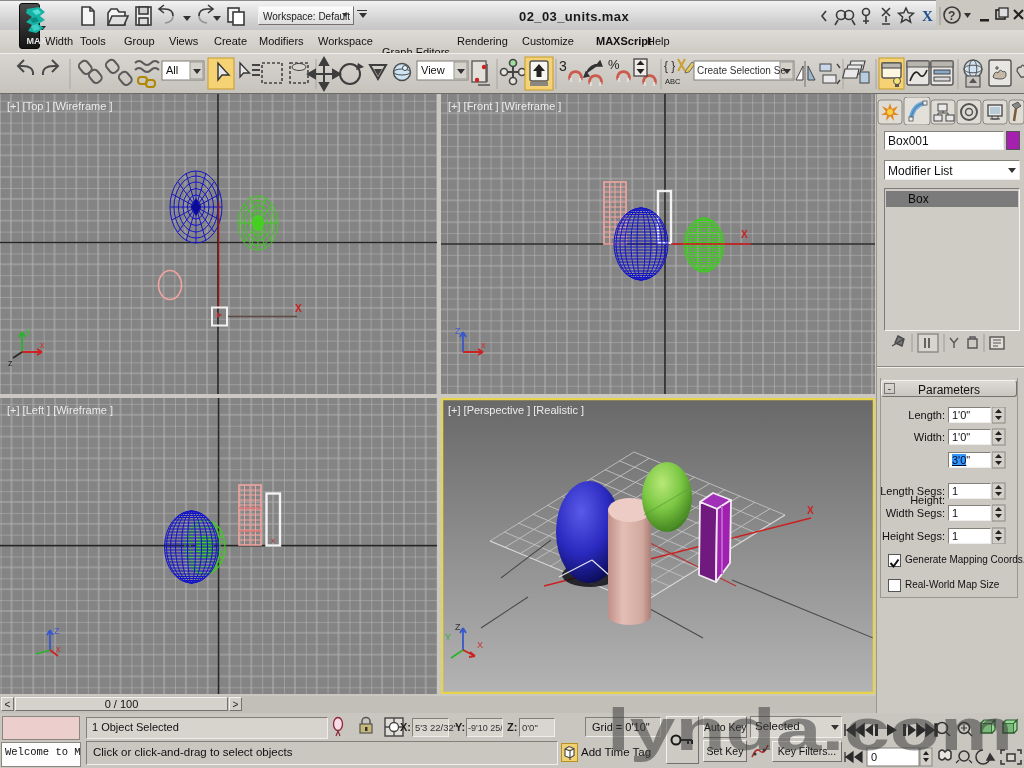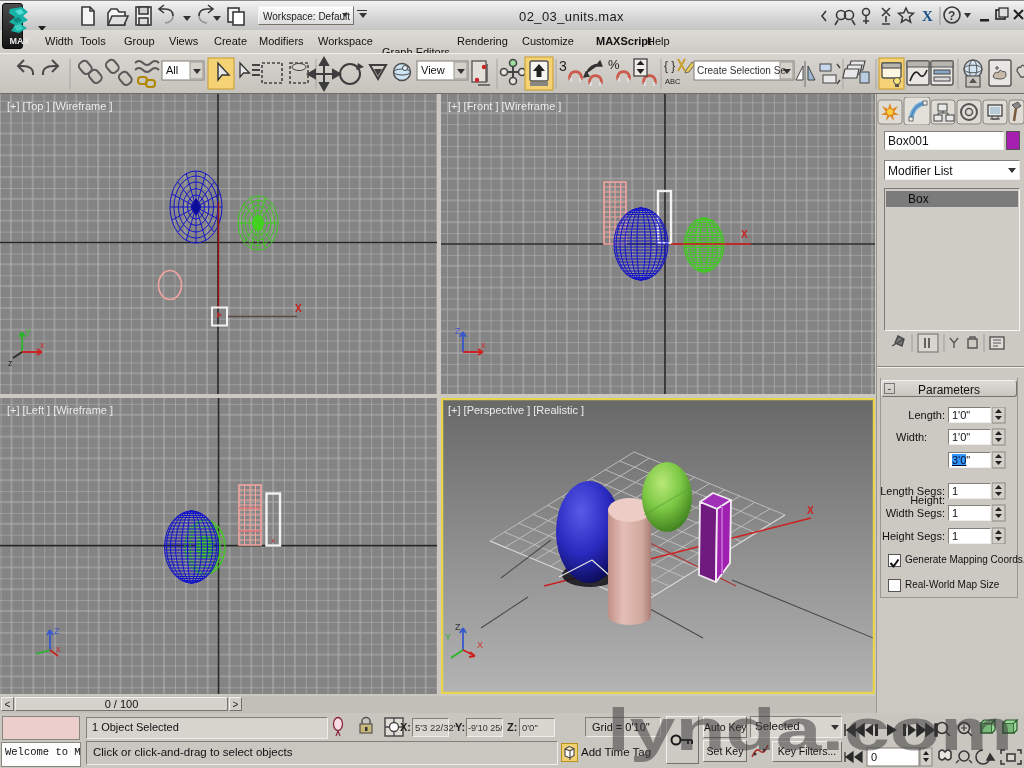--- a/index.html
+++ b/index.html
@@ -5,26 +5,26 @@
 *{box-sizing:border-box;}
 .abs{position:absolute;}
 #root{position:absolute;left:0;top:0;width:1024px;height:768px;}
 .raised{border:1px solid;border-color:#f2f1ef #75726d #75726d #f2f1ef;}
 .field{background:#d7d4ce;border:1px solid;border-color:#828078 #efeeec #efeeec #828078;}
 .white{background:#fff;border:1px solid;border-color:#828078 #efeeec #efeeec #828078;}
 </style></head>
 <body>
 <div id="root">
 
-<div class="abs" id="titlebar" style="left:0;top:0;width:1024px;height:30px;
- background:linear-gradient(#f2f2f2,#d5d5d5 60%,#c4c4c4);border-top:1px solid #8c8c8c;">
+<div class="abs" id="titlebar" style="left:0;top:0;width:936px;height:30px;
+ background:linear-gradient(#f2f2f2,#d5d5d5 60%,#c4c4c4);border-top:1px solid #8c8c8c;font-weight:bold;">
   <div class="abs" style="left:519px;top:8px;font-size:13px;letter-spacing:0.4px;color:#1a1a1a;">02_03_units.max</div>
 </div>
 
-<div class="abs" style="left:2px;top:3px;width:21px;height:46px;z-index:6;background:linear-gradient(#4c4c4c,#141414);border:1px solid #0a0a0a;border-radius:3px;">
+<div class="abs" style="left:19px;top:3px;width:21px;height:46px;z-index:6;background:linear-gradient(#4c4c4c,#141414);border:1px solid #0a0a0a;border-radius:3px;">
   <svg class="abs" style="left:3px;top:2px;" width="27" height="32" viewBox="0 0 27 32">
     <polygon points="4,3 16,1 22,6 17,10 22,14 15,18 21,22 13,27 5,25 9,19 3,16 9,11 3,7" fill="#16b2a5"></polygon>
     <polygon points="9,5 15,3 18,7 13,9" fill="#55e0d5"></polygon>
     <polygon points="7,13 13,11 16,15 10,17" fill="#0d8a80"></polygon>
     <polygon points="8,20 14,18 17,23 11,25" fill="#3ecec2"></polygon>
   </svg>
   <div class="abs" style="left:0;top:32px;width:33px;text-align:center;font-size:9px;color:#e8e8e8;font-weight:bold;">MAX</div>
 </div>
 <div class="abs" style="left:38px;top:26px;width:0;height:0;border-left:4px solid transparent;border-right:4px solid transparent;border-top:5px solid #222;"></div>
 
@@ -549,21 +549,21 @@
 
 <div class="abs" style="left:880px;top:378px;width:138px;height:220px;border-left:1px solid #9a978f;border-right:1px solid #9a978f;border-bottom:1px solid #9a978f;"></div>
 <div class="abs raised" style="left:881px;top:380px;width:136px;height:17px;background:linear-gradient(#dedbd6,#c9c5bf);border-radius:3px;">
   <div class="abs" style="left:50%;transform:translateX(-50%);top:2px;font-size:12px;color:#111;">Parameters</div>
   <div class="abs" style="left:2px;top:2px;width:11px;height:11px;border:1px solid #777;font-size:10px;line-height:9px;text-align:center;color:#333;">-</div>
 </div>
 <div class="abs" style="left:876px;top:409px;width:69px;text-align:right;font-size:11px;color:#111;">Length:</div>
 <div class="abs white" style="left:948px;top:407px;width:43px;height:16px;">
       <div class="abs" style="left:3px;top:1px;font-size:11px;color:#111;">1'0"</div>
     </div>
-<div class="abs" style="left:876px;top:431px;width:69px;font-size:11px;color:#111;padding-left:20px;">Width:</div>
+<div class="abs" style="left:876px;top:431px;width:69px;text-align:right;font-size:11px;color:#111;padding-left:20px;">Width:</div>
 <div class="abs white" style="left:948px;top:429px;width:43px;height:16px;">
       <div class="abs" style="left:3px;top:1px;font-size:11px;color:#111;">1'0"</div>
     </div>
 <div class="abs" style="left:876px;top:454px;width:69px;text-align:right;font-size:11px;color:#111;margin-top:40px;">Height:</div>
 <div class="abs white" style="left:948px;top:452px;width:43px;height:16px;">
       <div class="abs" style="left:3px;top:1px;font-size:11px;color:#111;"><span style="background:#3399ff;color:#0a0a2a;text-decoration:underline;">3'0</span>"</div>
     </div>
 <div class="abs" style="left:876px;top:485px;width:69px;text-align:right;font-size:11px;color:#111;">Length Segs:</div>
 <div class="abs white" style="left:948px;top:483px;width:43px;height:16px;">
       <div class="abs" style="left:3px;top:1px;font-size:11px;color:#111;">1</div>

